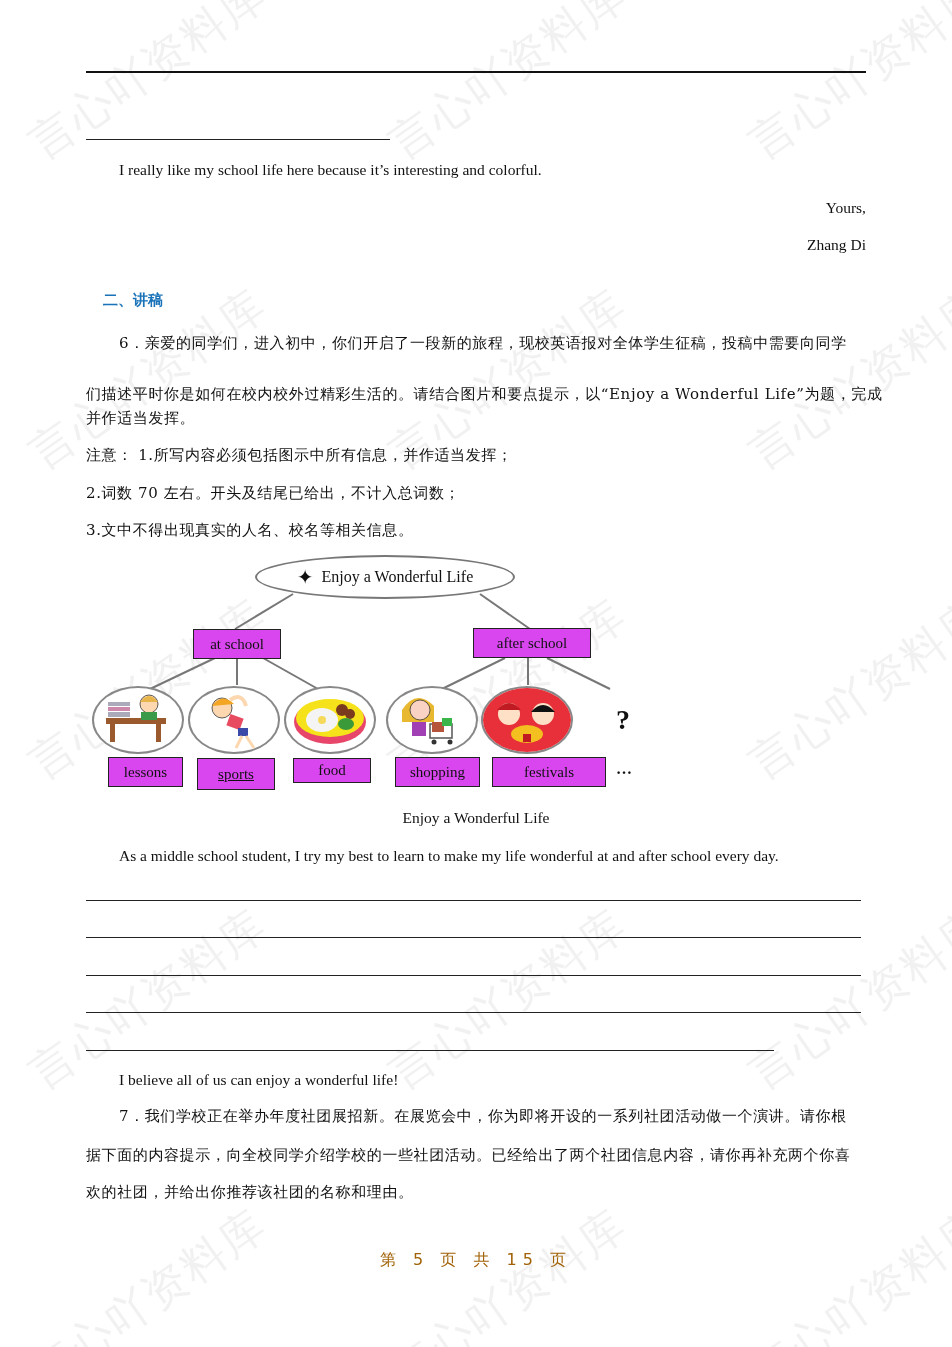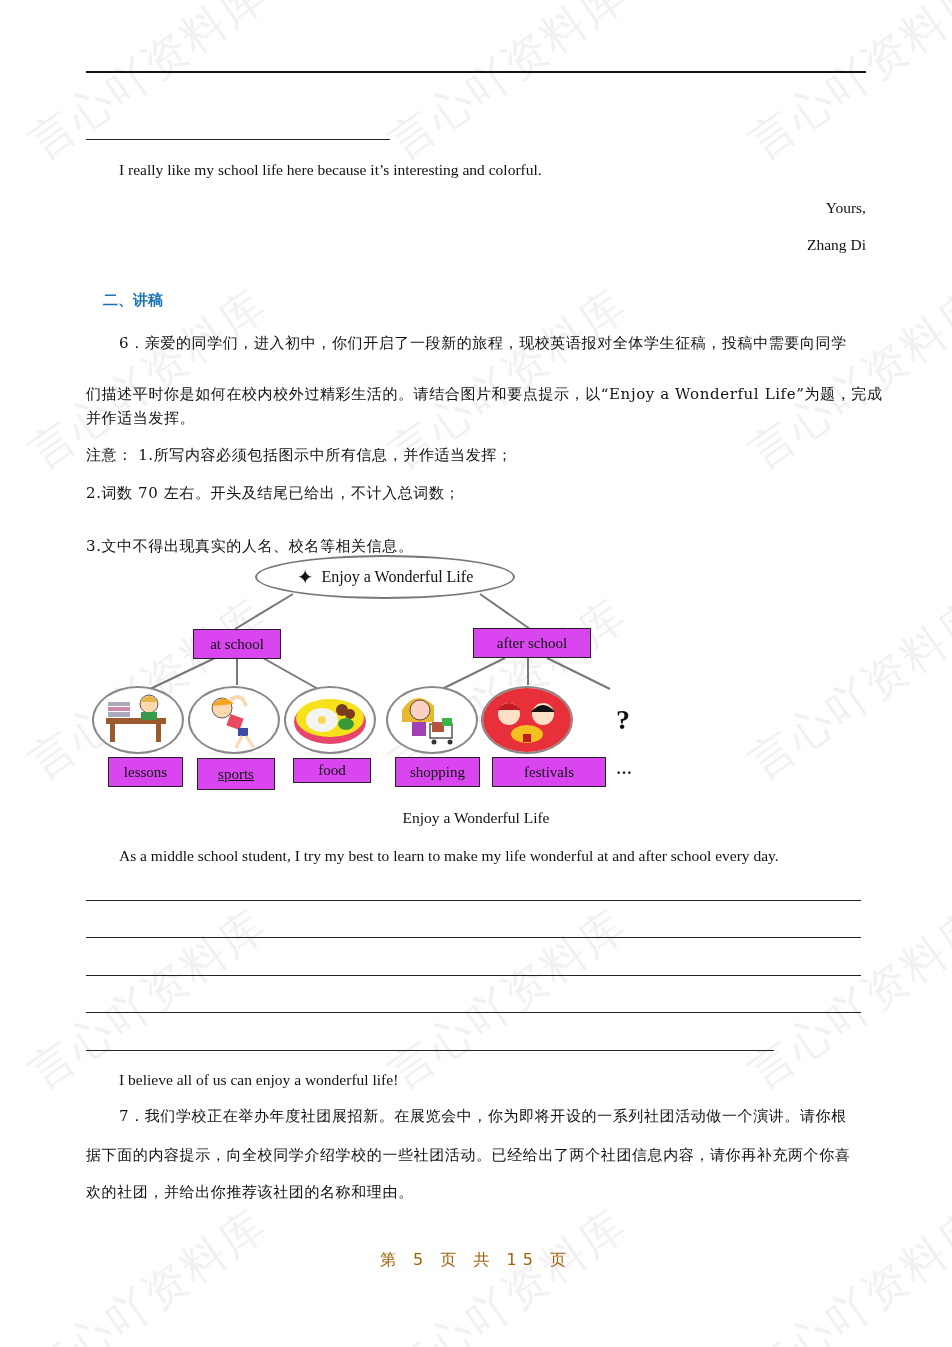--- a/index.html
+++ b/index.html
@@ -58,21 +58,21 @@
 <div class="text right" style="right:86px;top:198px;">Yours,</div>
 <div class="text right" style="right:86px;top:235px;">Zhang Di</div>
 
 <div class="section-heading">二、讲稿</div>
 
 <div class="text cn" style="left:119px;top:333px;">6．亲爱的同学们，进入初中，你们开启了一段新的旅程，现校英语报对全体学生征稿，投稿中需要向同学</div>
 <div class="text cn" style="left:86px;top:384px;">们描述平时你是如何在校内校外过精彩生活的。请结合图片和要点提示，以“Enjoy a Wonderful Life”为题，完成</div>
 <div class="text cn" style="left:86px;top:408px;">并作适当发挥。</div>
 <div class="text cn" style="left:86px;top:445px;">注意：  1.所写内容必须包括图示中所有信息，并作适当发挥；</div>
 <div class="text cn" style="left:86px;top:483px;">2.词数 70 左右。开头及结尾已给出，不计入总词数；</div>
-<div class="text cn" style="left:86px;top:520px;margin-top:16px;">3.文中不得出现真实的人名、校名等相关信息。</div>
+<div class="text cn" style="left:86px;top:520px;">3.文中不得出现真实的人名、校名等相关信息。</div>
 
 <div class="diagram">
   <svg class="lines" width="560" height="245">
     <g stroke="#777" stroke-width="2" fill="none">
       <line x1="208" y1="42" x2="150" y2="77"></line>
       <line x1="395" y1="42" x2="445" y2="77"></line>
       <line x1="130" y1="106" x2="65" y2="137"></line>
       <line x1="152" y1="106" x2="152" y2="133"></line>
       <line x1="178" y1="106" x2="233" y2="137"></line>
       <line x1="420" y1="106" x2="357" y2="137"></line>

